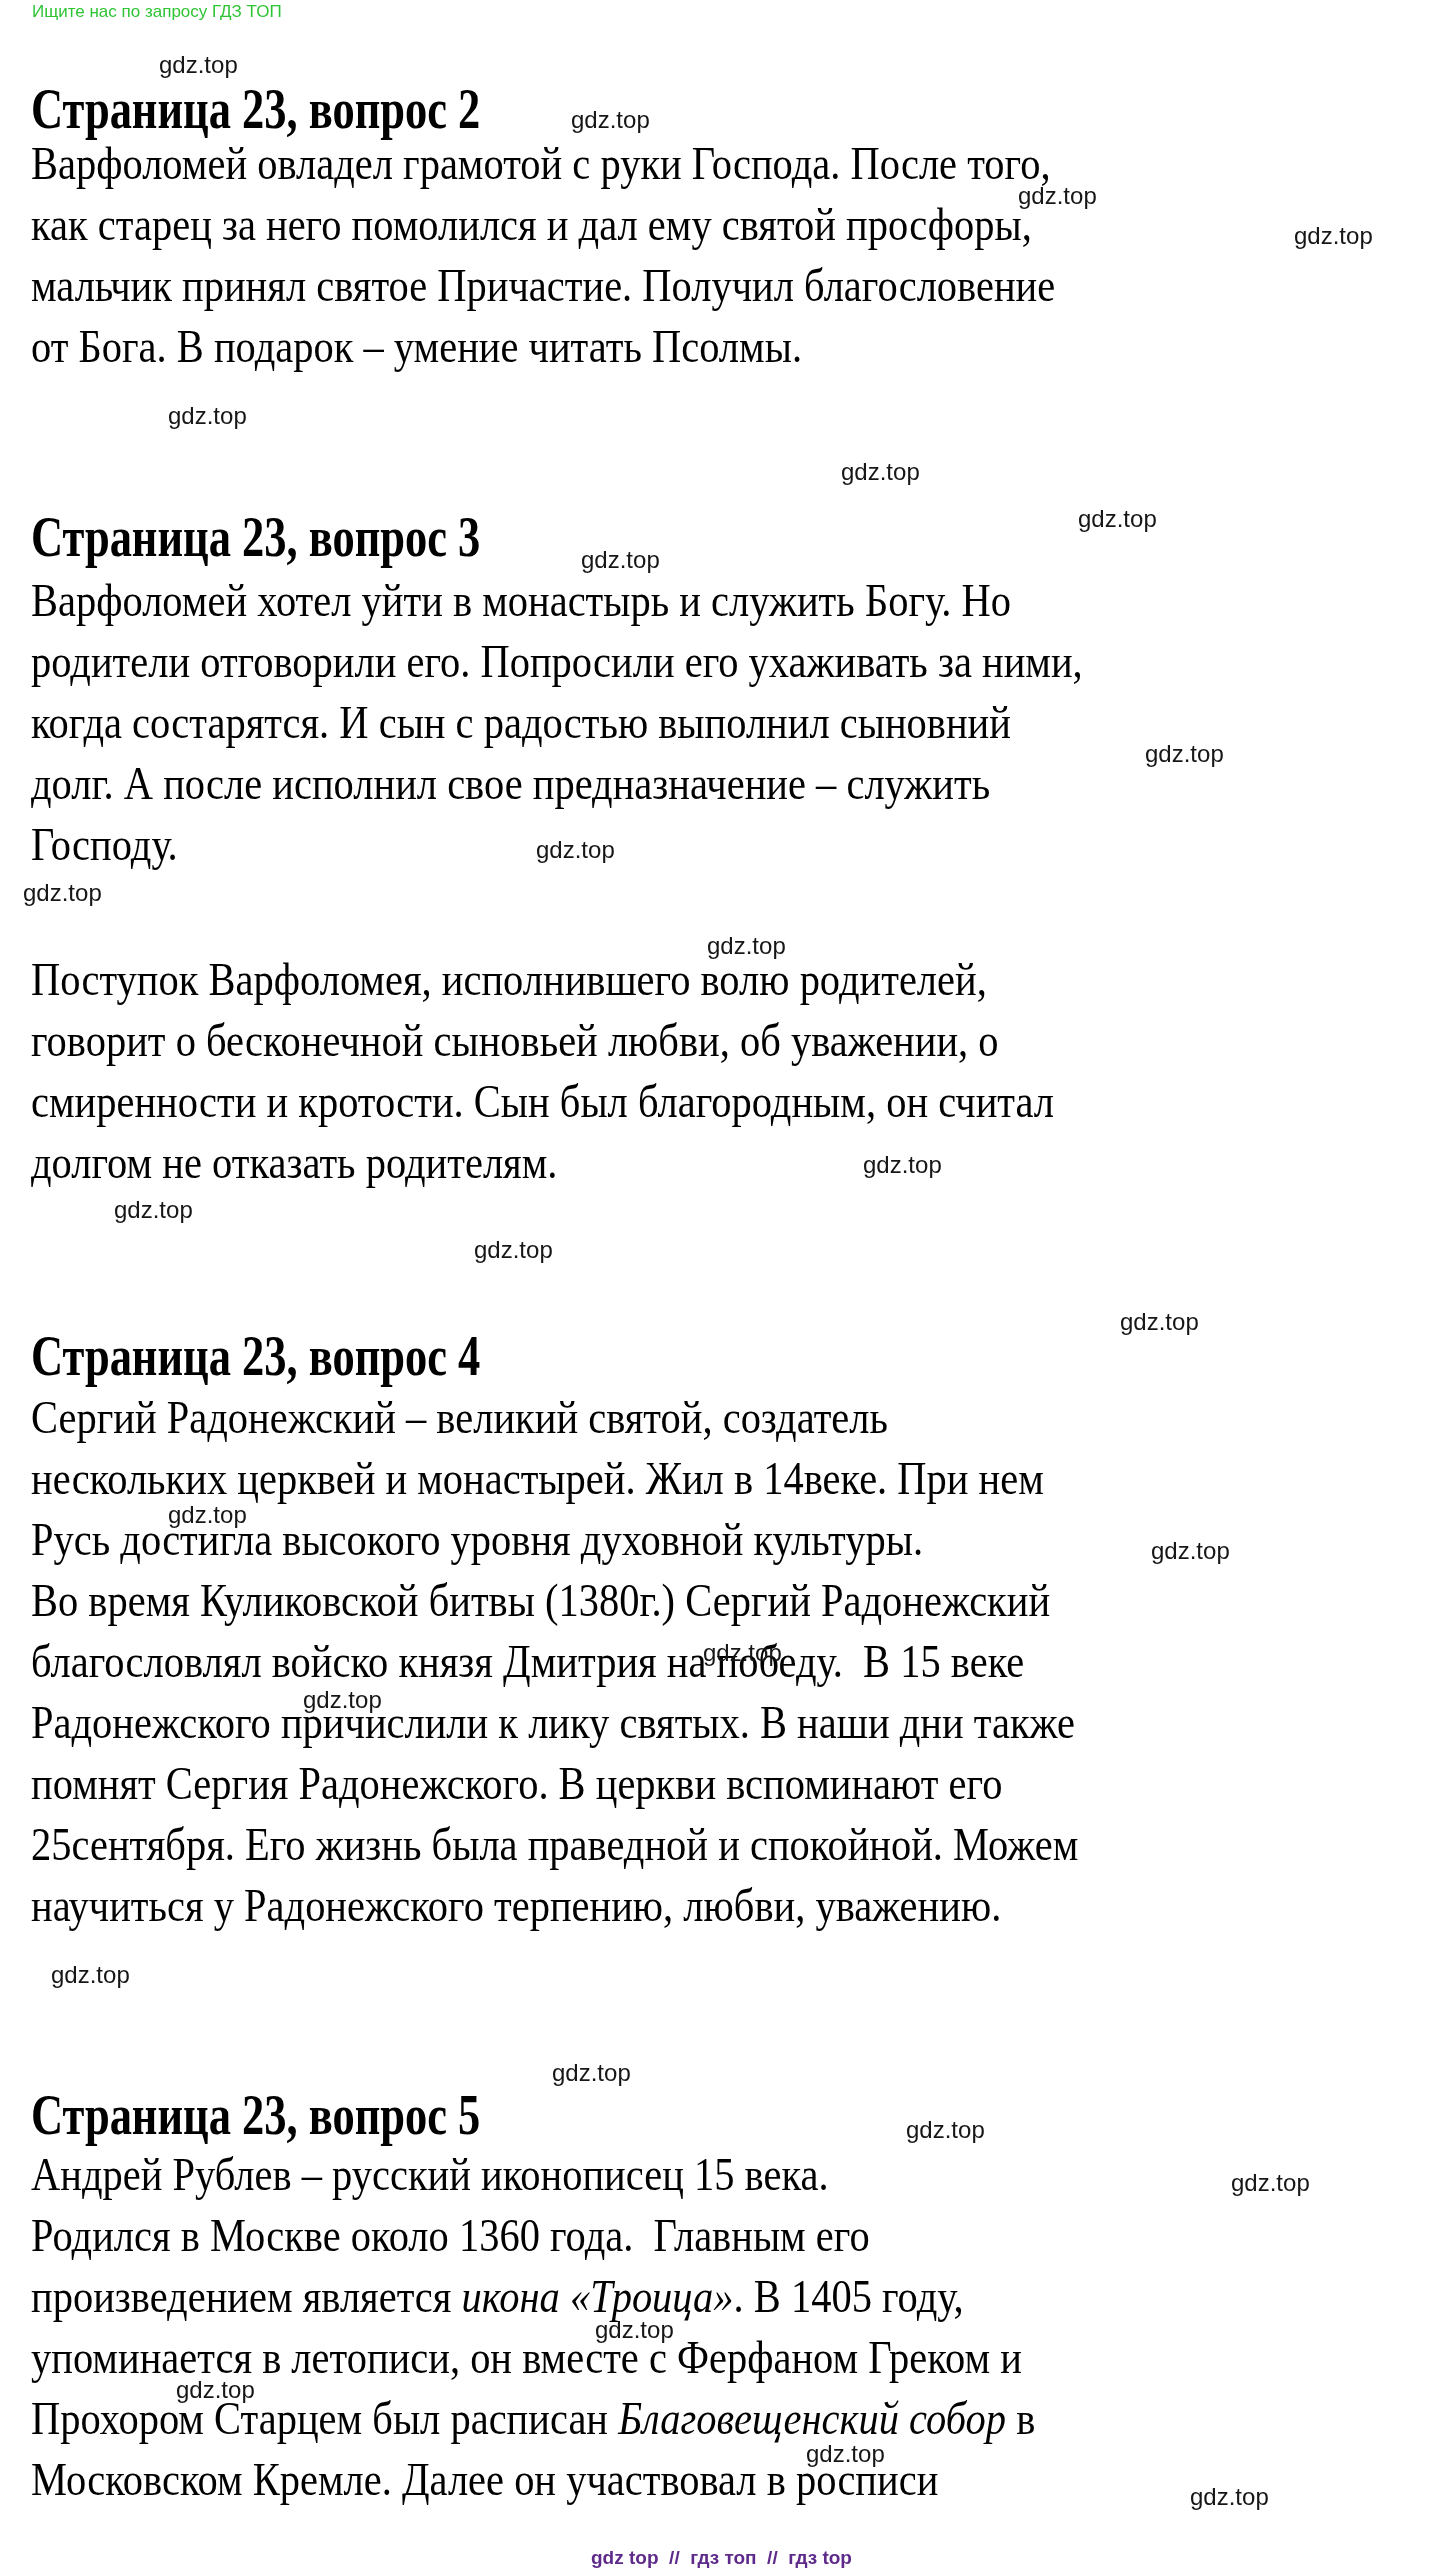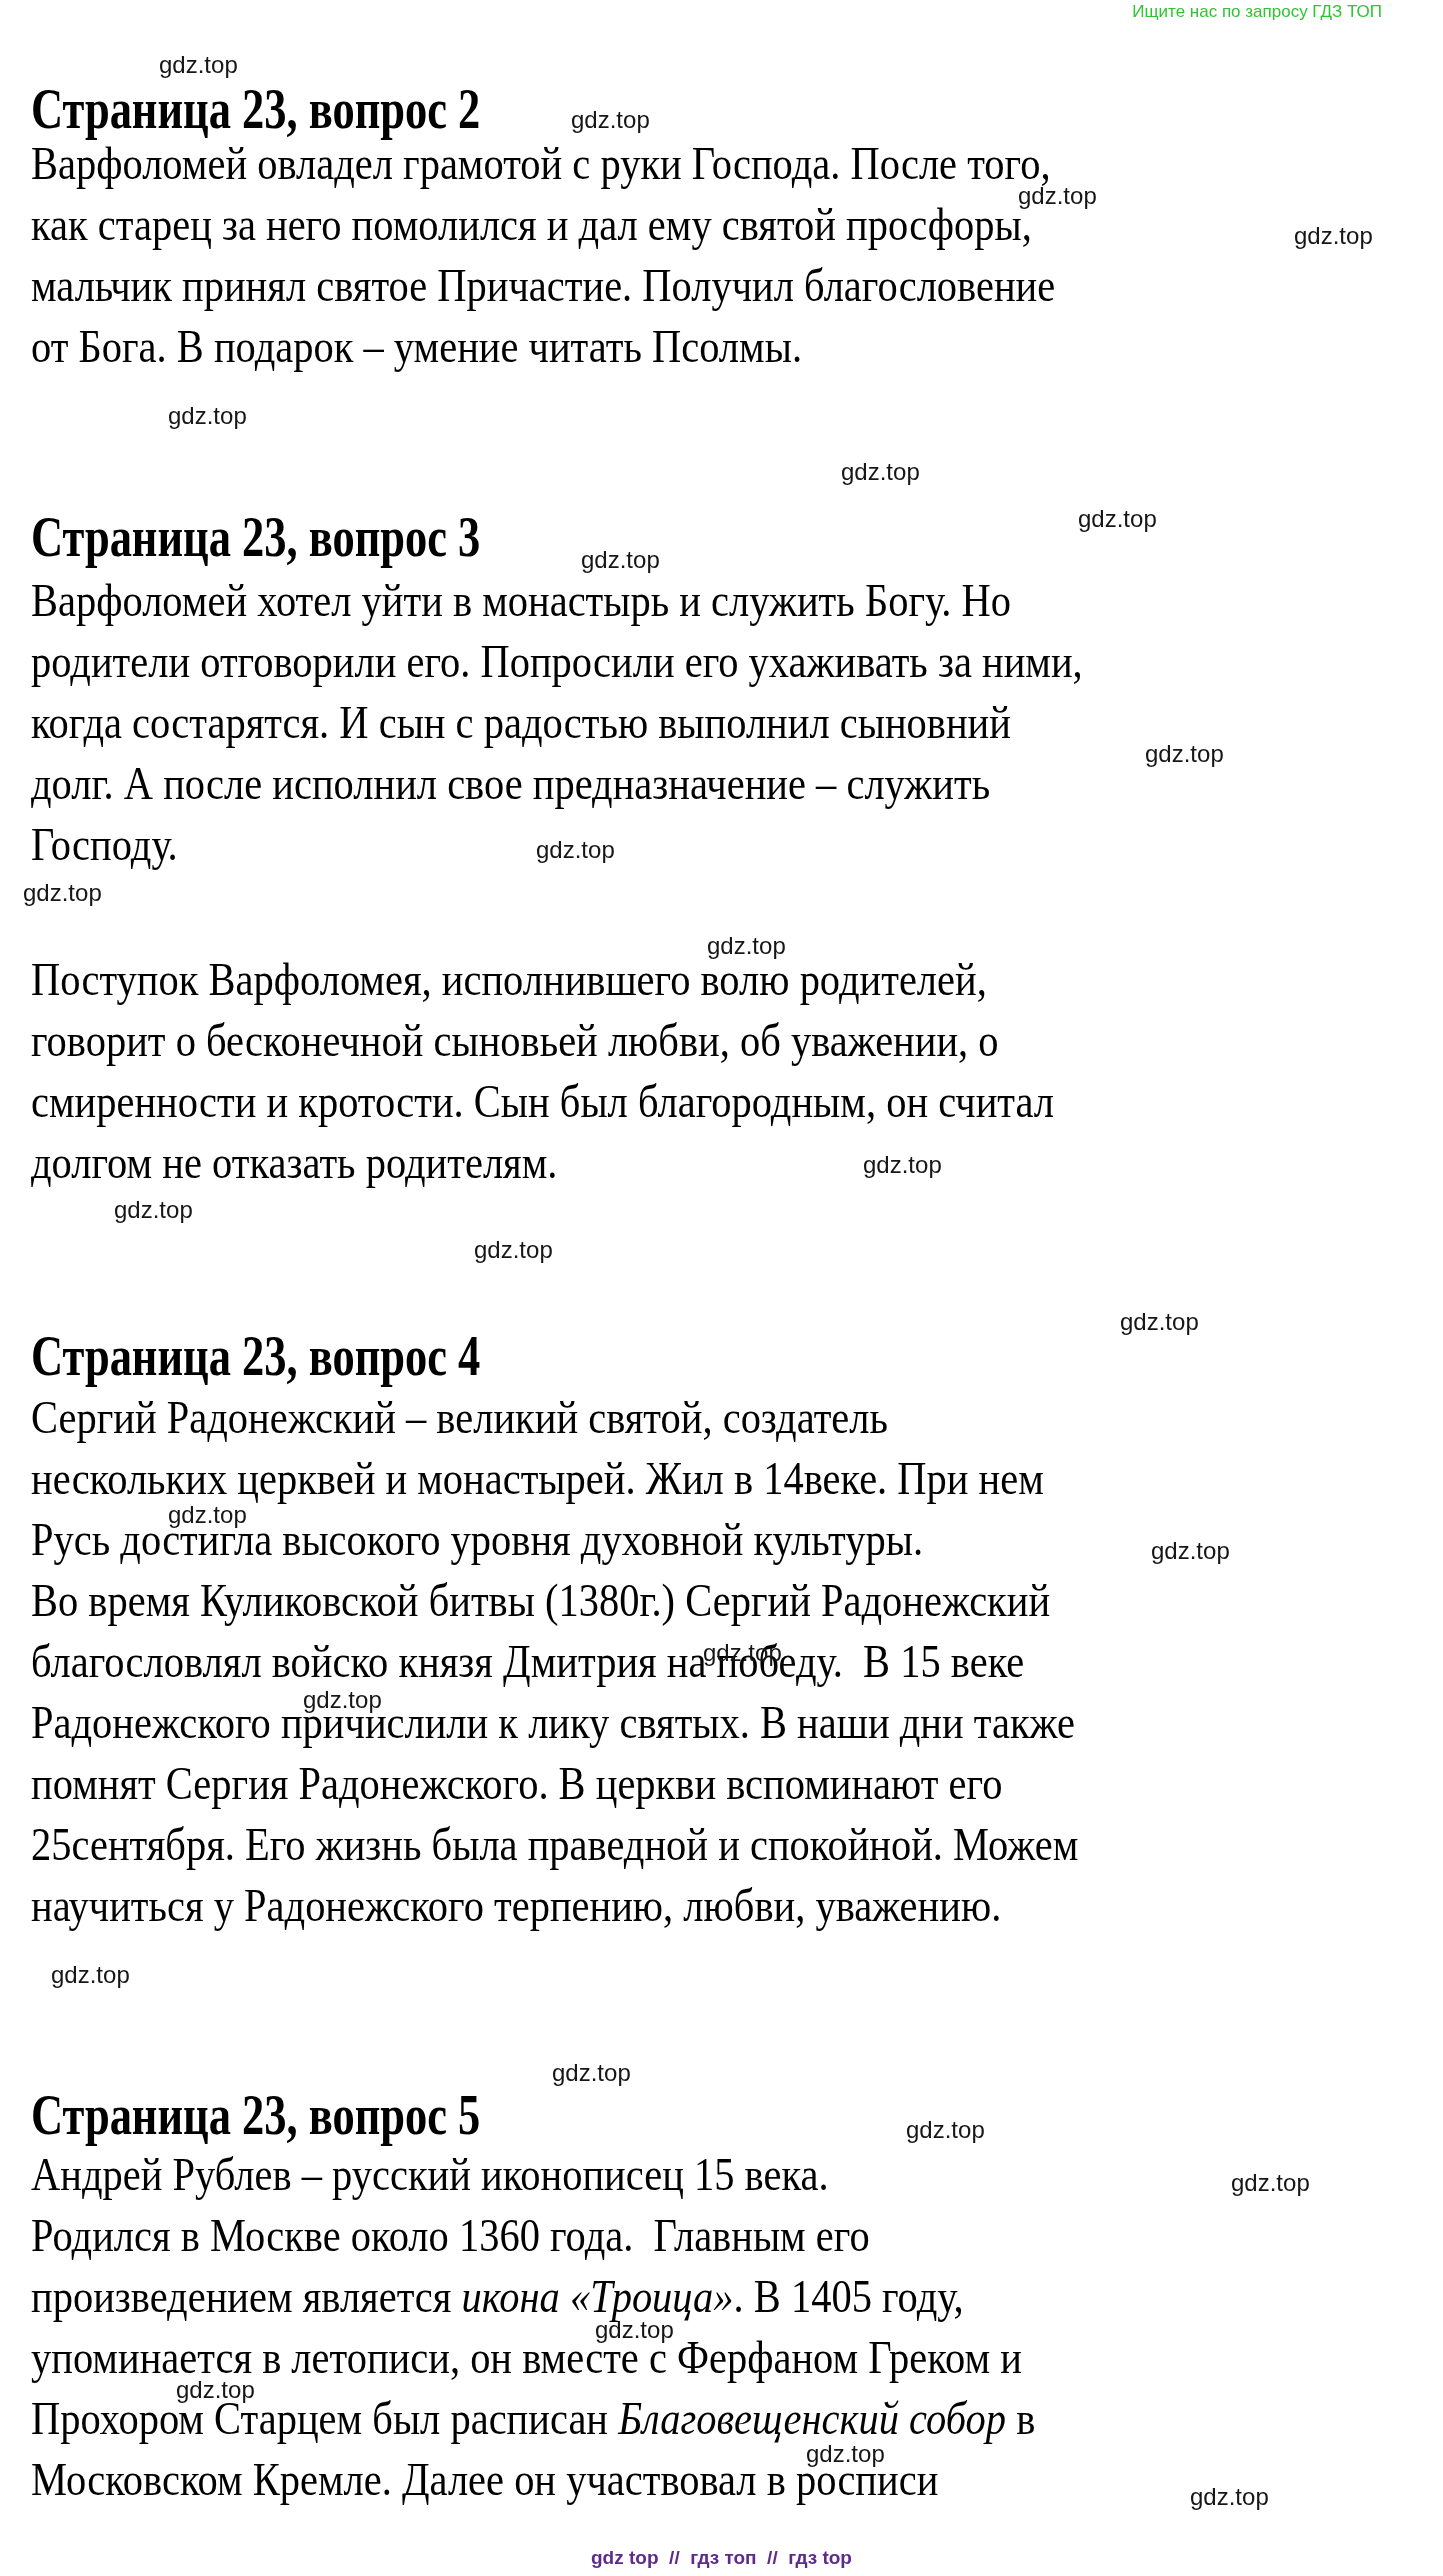--- a/index.html
+++ b/index.html
@@ -14,25 +14,26 @@
     background: #ffffff;
     color: #000000;
     font-family: "Liberation Serif", "DejaVu Serif", serif;
     overflow: hidden;
   }
   .promo {
     position: absolute;
     top: 0.8px;
     left: 0;
     width: 1382px;
-    text-align: right;
+    text-align: left;
     font-family: "Liberation Sans", "DejaVu Sans", sans-serif;
     font-size: 17px;
     line-height: 22px;
     white-space: pre;
+    padding-left: 32px;
   }
   .heading {
     position: absolute;
     left: 31px;
     margin: 0;
     font-size: 57px;
     line-height: 57px;
     font-weight: bold;
     white-space: pre;
     transform: scaleX(0.78);

